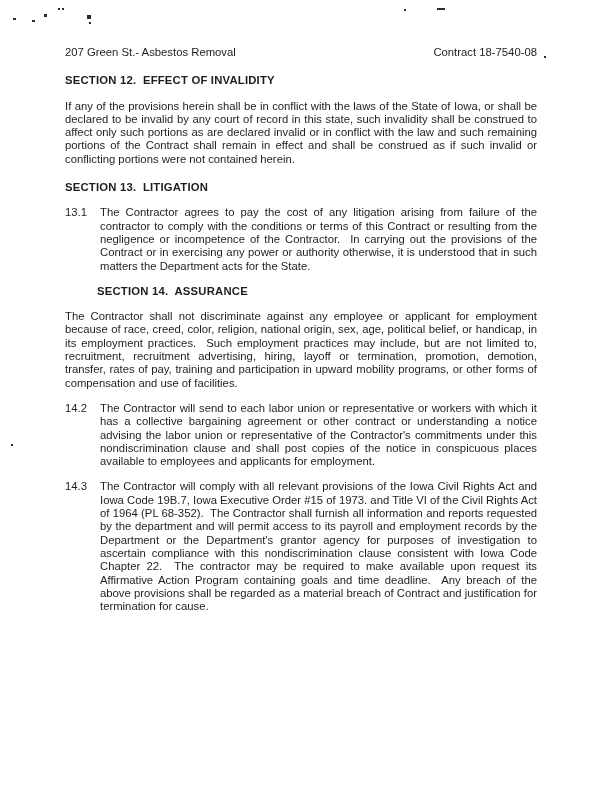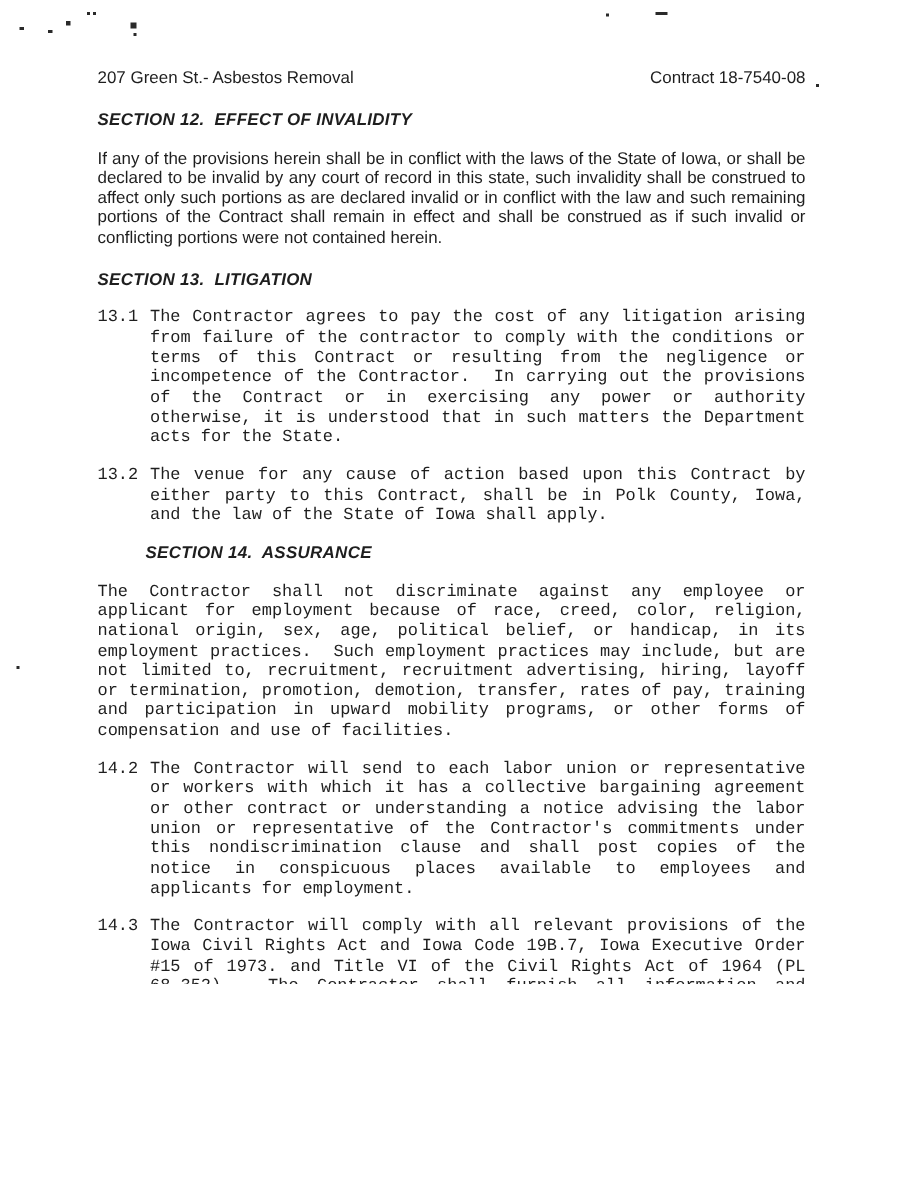--- a/index.html
+++ b/index.html
@@ -30,31 +30,29 @@
     margin: 13px 0 0 35px;
     text-align: justify;
     white-space: pre-wrap;
   }
   .section-heading {
     font-weight: 700;
     margin-top: 15px;
     margin-bottom: 12px;
     white-space: pre-wrap;
     letter-spacing: 0.2px;
-    font-style: italic;
   }
   .flush-para {
     text-align: justify;
     white-space: pre-wrap;
     margin-bottom: 13px;
   }
   .item {
     display: flex;
     margin-bottom: 12px;
-    font-family: Liberation Mono, monospace;
   }
   .item .num {
     width: 35px;
     flex-shrink: 0;
   }
   .item .txt {
     flex: 1;
     text-align: justify;
     white-space: pre-wrap;
   }
@@ -88,24 +86,20 @@
 
 
   <div class="section-heading">SECTION 12.  EFFECT OF INVALIDITY</div>
   <div class="flush-para">If any of the provisions herein shall be in conflict with the laws of the State of Iowa, or shall be declared to be invalid by any court of record in this state, such invalidity shall be construed to affect only such portions as are declared invalid or in conflict with the law and such remaining portions of the Contract shall remain in effect and shall be construed as if such invalid or conflicting portions were not contained herein.</div>
 
   <div class="section-heading">SECTION 13.  LITIGATION</div>
   <div class="item">
     <span class="num">13.1</span>
     <span class="txt">The Contractor agrees to pay the cost of any litigation arising from failure of the contractor to comply with the conditions or terms of this Contract or resulting from the negligence or incompetence of the Contractor.  In carrying out the provisions of the Contract or in exercising any power or authority otherwise, it is understood that in such matters the Department acts for the State.</span>
   </div>
-  <div class="item">
-    <span class="num">13.2</span>
-    <span class="txt">The venue for any cause of action based upon this Contract by either party to this Contract, shall be in Polk County, Iowa, and the law of the State of Iowa shall apply.</span>
-  </div>
 
   <div class="section-heading" style="margin-top:6px;margin-left:32px;">SECTION 14.  ASSURANCE</div>
   <div class="item">
     <span class="txt">The Contractor shall not discriminate against any employee or applicant for employment because of race, creed, color, religion, national origin, sex, age, political belief, or handicap, in its employment practices.  Such employment practices may include, but are not limited to, recruitment, recruitment advertising, hiring, layoff or termination, promotion, demotion, transfer, rates of pay, training and participation in upward mobility programs, or other forms of compensation and use of facilities.</span>
   </div>
   <div class="item">
     <span class="num">14.2</span>
     <span class="txt">The Contractor will send to each labor union or representative or workers with which it has a collective bargaining agreement or other contract or understanding a notice advising the labor union or representative of the Contractor's commitments under this nondiscrimination clause and shall post copies of the notice in conspicuous places available to employees and applicants for employment.</span>
   </div>
   <div class="item">

